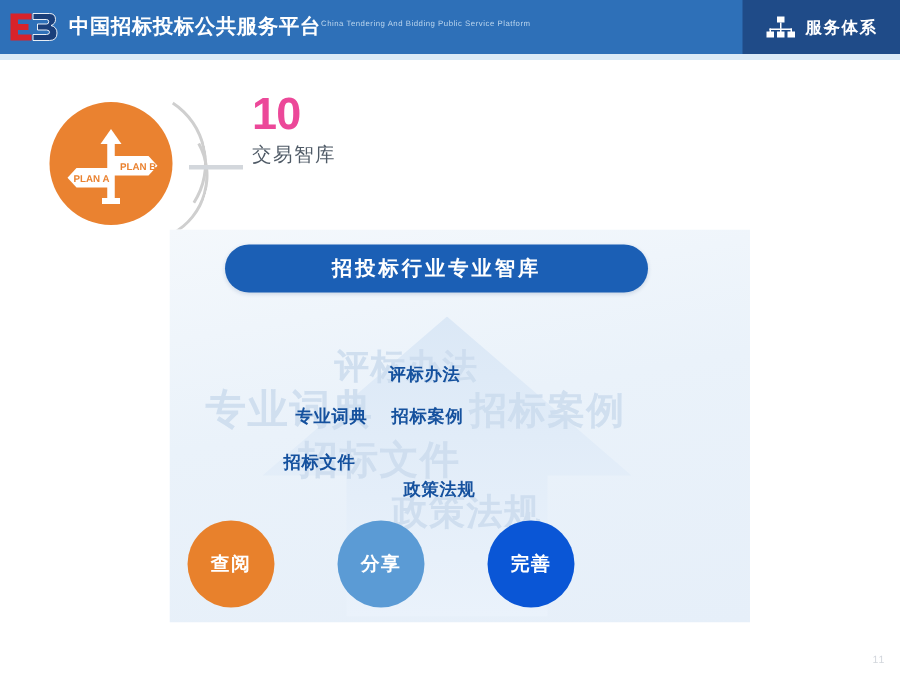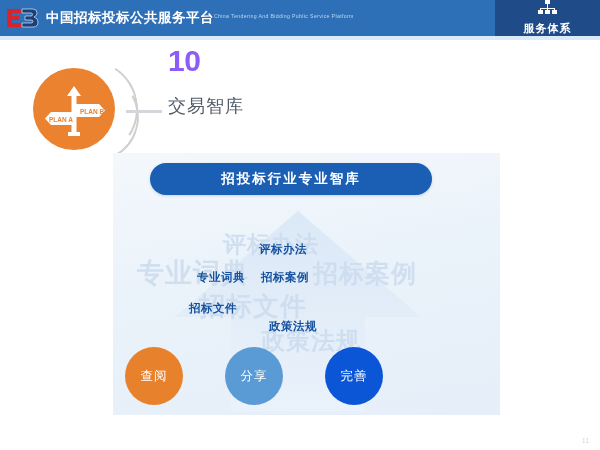--- a/index.html
+++ b/index.html
@@ -62,21 +62,20 @@
   .header-right {
     position: absolute;
     right: 0; top: 0;
     height: 36px;
     width: 105px;
     background: #1f4b88;
     display: flex;
     align-items: center;
     justify-content: center;
     gap: 7px;
-    flex-direction: column;
   }
   .sitemap-icon { width: 20px; height: 14px; position: relative; }
   .sitemap-icon i {
     position: absolute;
     background: #ffffff;
     display: block;
   }
   .sm-top  { width: 5px; height: 4px; left: 7.5px; top: 0; }
   .sm-vert { width: 1px; height: 4px; left: 9.5px; top: 4px; }
   .sm-horz { width: 15px; height: 1px; left: 2.5px; top: 7.5px; }
@@ -116,32 +115,32 @@
     left: 49px; top: 72px;
     width: 86px; height: 86px;
     border-width: 2px;
     transform: rotate(16deg);
   }
 
   .signpost { position: absolute; left: 33px; top: 68px; width: 82px; height: 82px; }
 
   .section-num {
     position: absolute;
-    left: 168px; top: 46px;
-    color: #8b5cf6;
+    left: 168px; top: 62px;
+    color: #ec4899;
     font-size: 30px;
     font-weight: bold;
     letter-spacing: -0.5px;
     line-height: 1;
   }
   .section-title {
     position: absolute;
     left: 168px; top: 94px;
     color: #4f5a66;
-    font-size: 18px;
+    font-size: 13px;
     letter-spacing: 1px;
   }
   .section-rule {
     position: absolute;
     left: 126px; top: 110px;
     width: 36px; height: 3px;
     background: #d3d7dc;
   }
 
   
@@ -220,21 +219,21 @@
   }
   .bubble {
     position: absolute;
     width: 58px; height: 58px;
     border-radius: 50%;
     display: flex;
     align-items: center;
     justify-content: center;
     color: #ffffff;
     font-size: 12.5px;
-    font-weight: normal;
+    font-weight: bold;
     letter-spacing: 1px;
     top: 4px;
   }
   .bubble-0 { left: 12px; }
   .bubble-1 { left: 112px; }
   .bubble-2 { left: 212px; }
   .bubble-3 { left: 312px; }
 
   .page-num {
     position: absolute;

